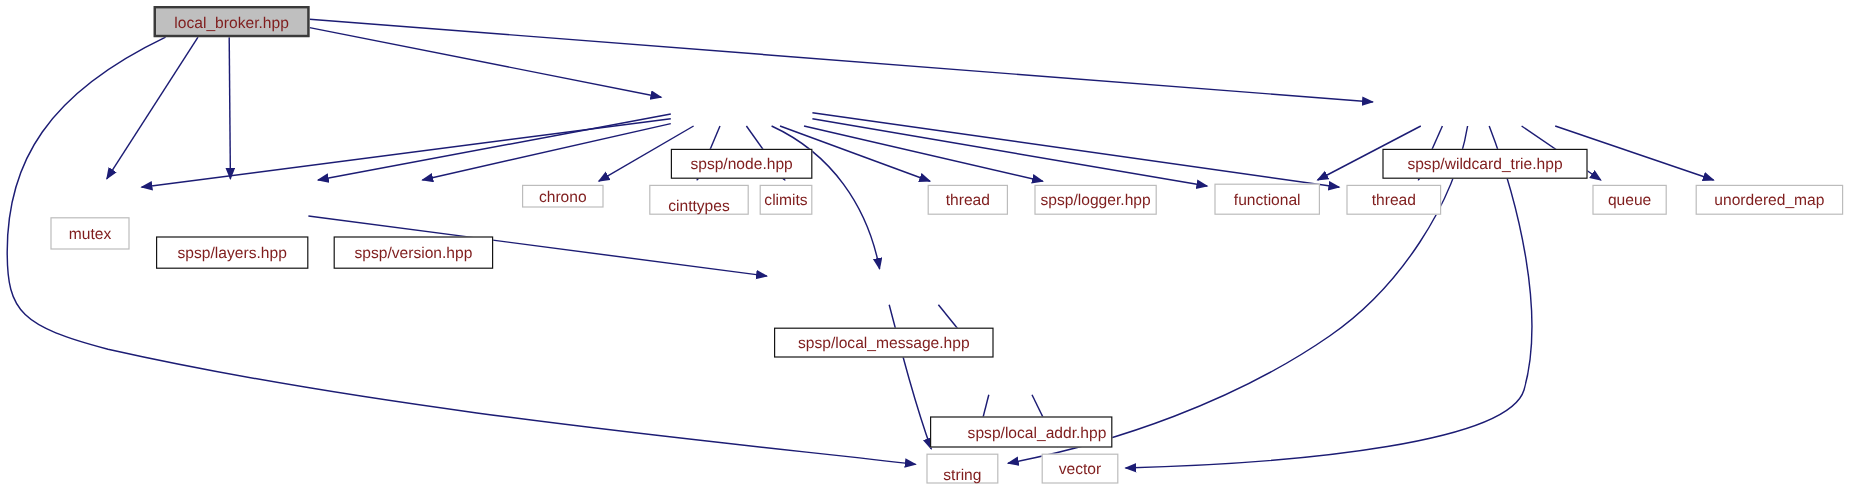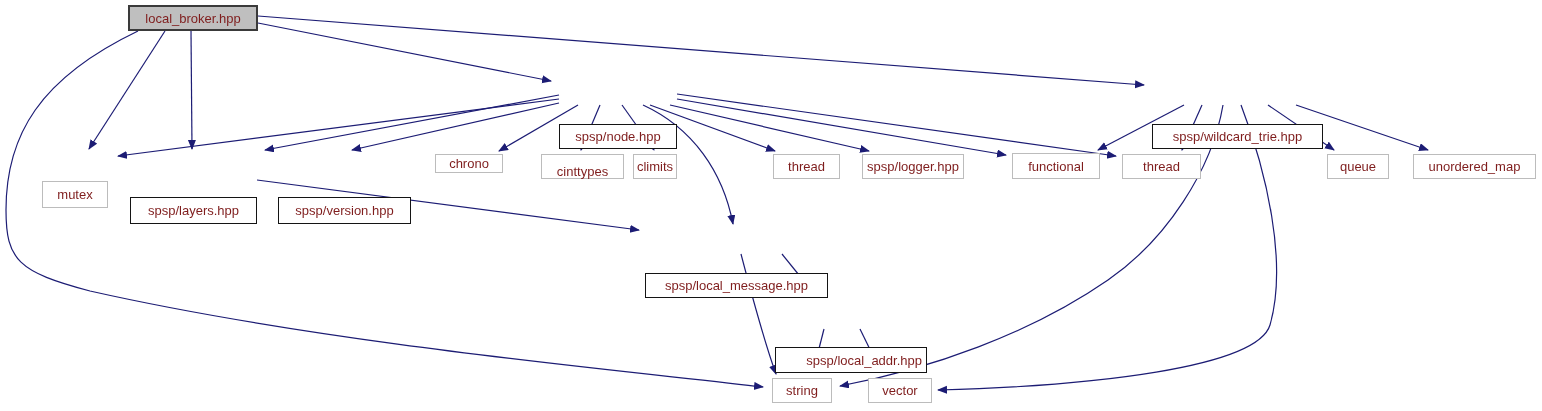--- a/index.html
+++ b/index.html
@@ -108,20 +108,20 @@
       </div>
       <div class="gnode external" style="left: 1413px; top: 154px; width: 123px; height: 25px;">
         <span>unordered_map</span>
       </div>
       <div class="gnode project" style="left: 645px; top: 229px; width: 183px; height: 25px;">
         <span>spsp/local_message.hpp</span>
       </div>
       <div class="gnode project" style="left: 775px; top: 303px; width: 152px; height: 26px; justify-content: flex-end;">
         <span>spsp/local_addr.hpp</span>
       </div>
-      <div class="gnode external" style="left: 772px; top: 378px; width: 60px; height: 25px;">
+      <div class="gnode external" style="left: 772px; top: 378px; width: 60px; height: 25px; align-items: flex-end;">
         <span>string</span>
       </div>
       <div class="gnode external" style="left: 868px; top: 378px; width: 64px; height: 25px;">
         <span>vector</span>
       </div>
     </div>
 </div>
 
 </body></html>

